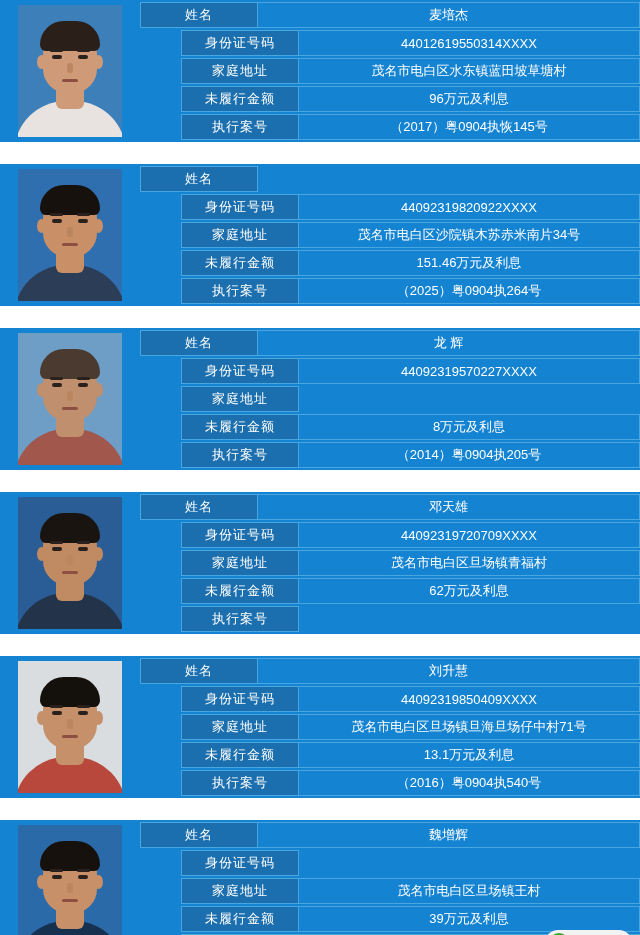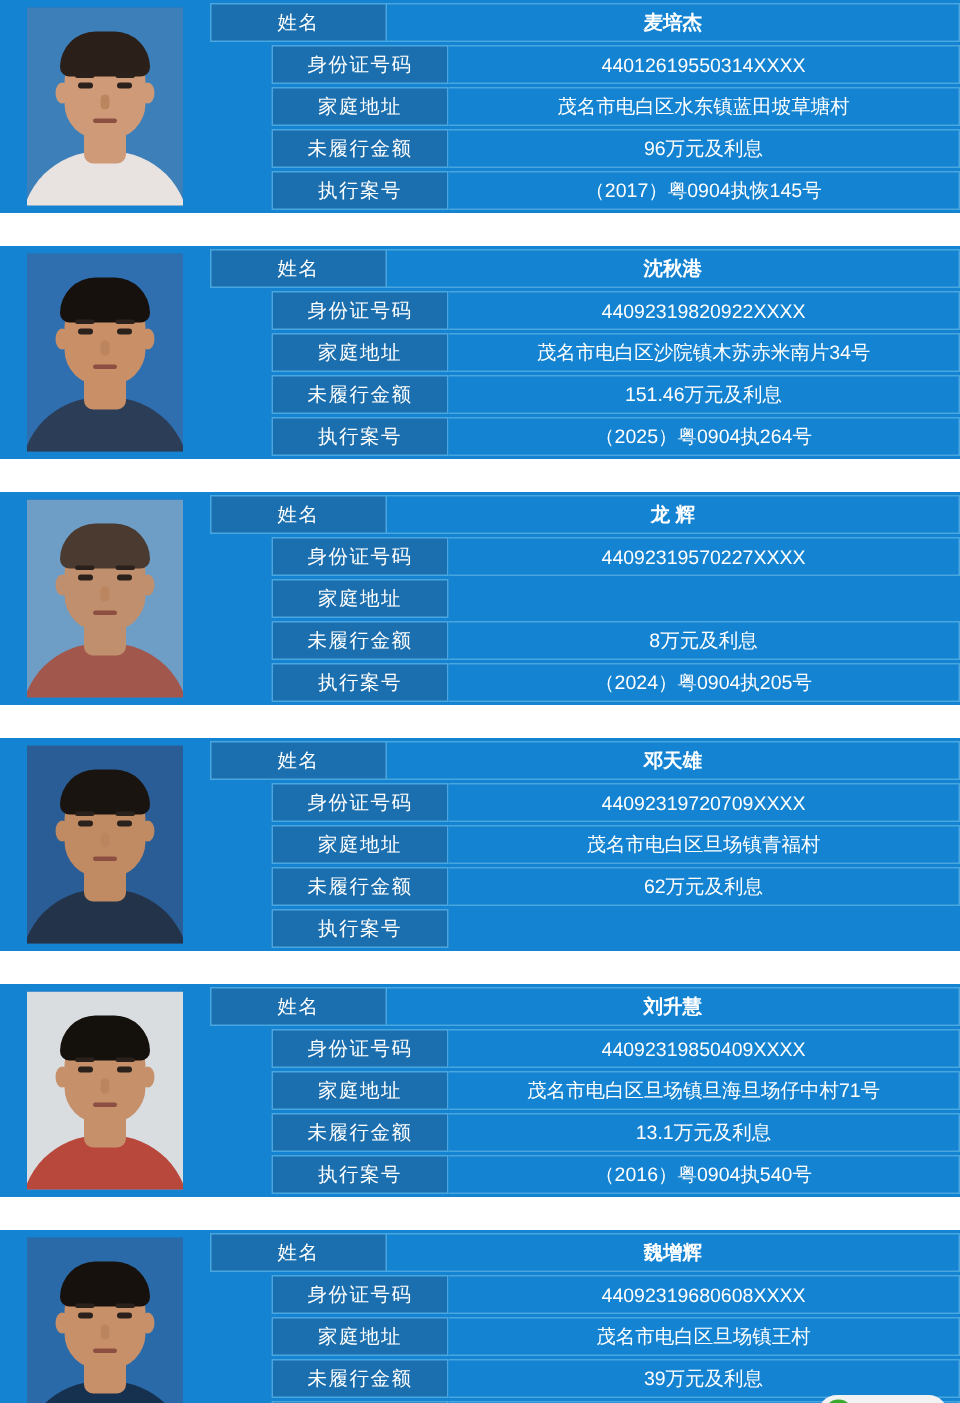--- a/index.html
+++ b/index.html
@@ -169,21 +169,21 @@
     font-size: 13px;
     display: flex;
     align-items: center;
     justify-content: center;
     border: 1px solid #4aa6de;
     border-left: none;
     box-sizing: border-box;
     white-space: nowrap;
     overflow: hidden;
   }
-  .val.name { font-weight: bold; }
+  .val.name { font-weight: normal; }
 
   .footer-badge {
     position: absolute;
     right: 8px;
     bottom: 6px;
     display: flex;
     align-items: center;
     gap: 5px;
     background: #f2f2f2;
     border-radius: 13px;
@@ -286,21 +286,20 @@
         <div class="brow-r"></div>
         <div class="eye-l"></div>
         <div class="eye-r"></div>
         <div class="nose"></div>
         <div class="mouth"></div>
       </div>
     </div>
     <div class="table-cell">
       <div class="row">
         <div class="lbl">姓名</div>
-        <div class="val name">沈秋港</div>
       </div>
       <div class="row">
         <div class="lbl">身份证号码</div>
         <div class="val">44092319820922XXXX</div>
       </div>
       <div class="row">
         <div class="lbl">家庭地址</div>
         <div class="val">茂名市电白区沙院镇木苏赤米南片34号</div>
       </div>
       <div class="row">
@@ -343,21 +342,21 @@
       </div>
       <div class="row">
         <div class="lbl">家庭地址</div>
       </div>
       <div class="row">
         <div class="lbl">未履行金额</div>
         <div class="val">8万元及利息</div>
       </div>
       <div class="row">
         <div class="lbl">执行案号</div>
-        <div class="val">（2024）粤0904执205号</div>
+        <div class="val">（2014）粤0904执205号</div>
       </div>
     </div>
   </div>
 
   <div class="record">
     <div class="photo-cell">
       <div class="portrait">
         <div class="bg" style="background: rgb(42, 93, 150);"></div>
         <div class="shoulders" style="background: rgb(35, 52, 74);"></div>
         <div class="neck" style="background: rgb(192, 138, 98);"></div>
@@ -456,21 +455,20 @@
         <div class="mouth"></div>
       </div>
     </div>
     <div class="table-cell">
       <div class="row">
         <div class="lbl">姓名</div>
         <div class="val name">魏增辉</div>
       </div>
       <div class="row">
         <div class="lbl">身份证号码</div>
-        <div class="val">44092319680608XXXX</div>
       </div>
       <div class="row">
         <div class="lbl">家庭地址</div>
         <div class="val">茂名市电白区旦场镇王村</div>
       </div>
       <div class="row">
         <div class="lbl">未履行金额</div>
         <div class="val">39万元及利息</div>
       </div>
       <div class="row">

